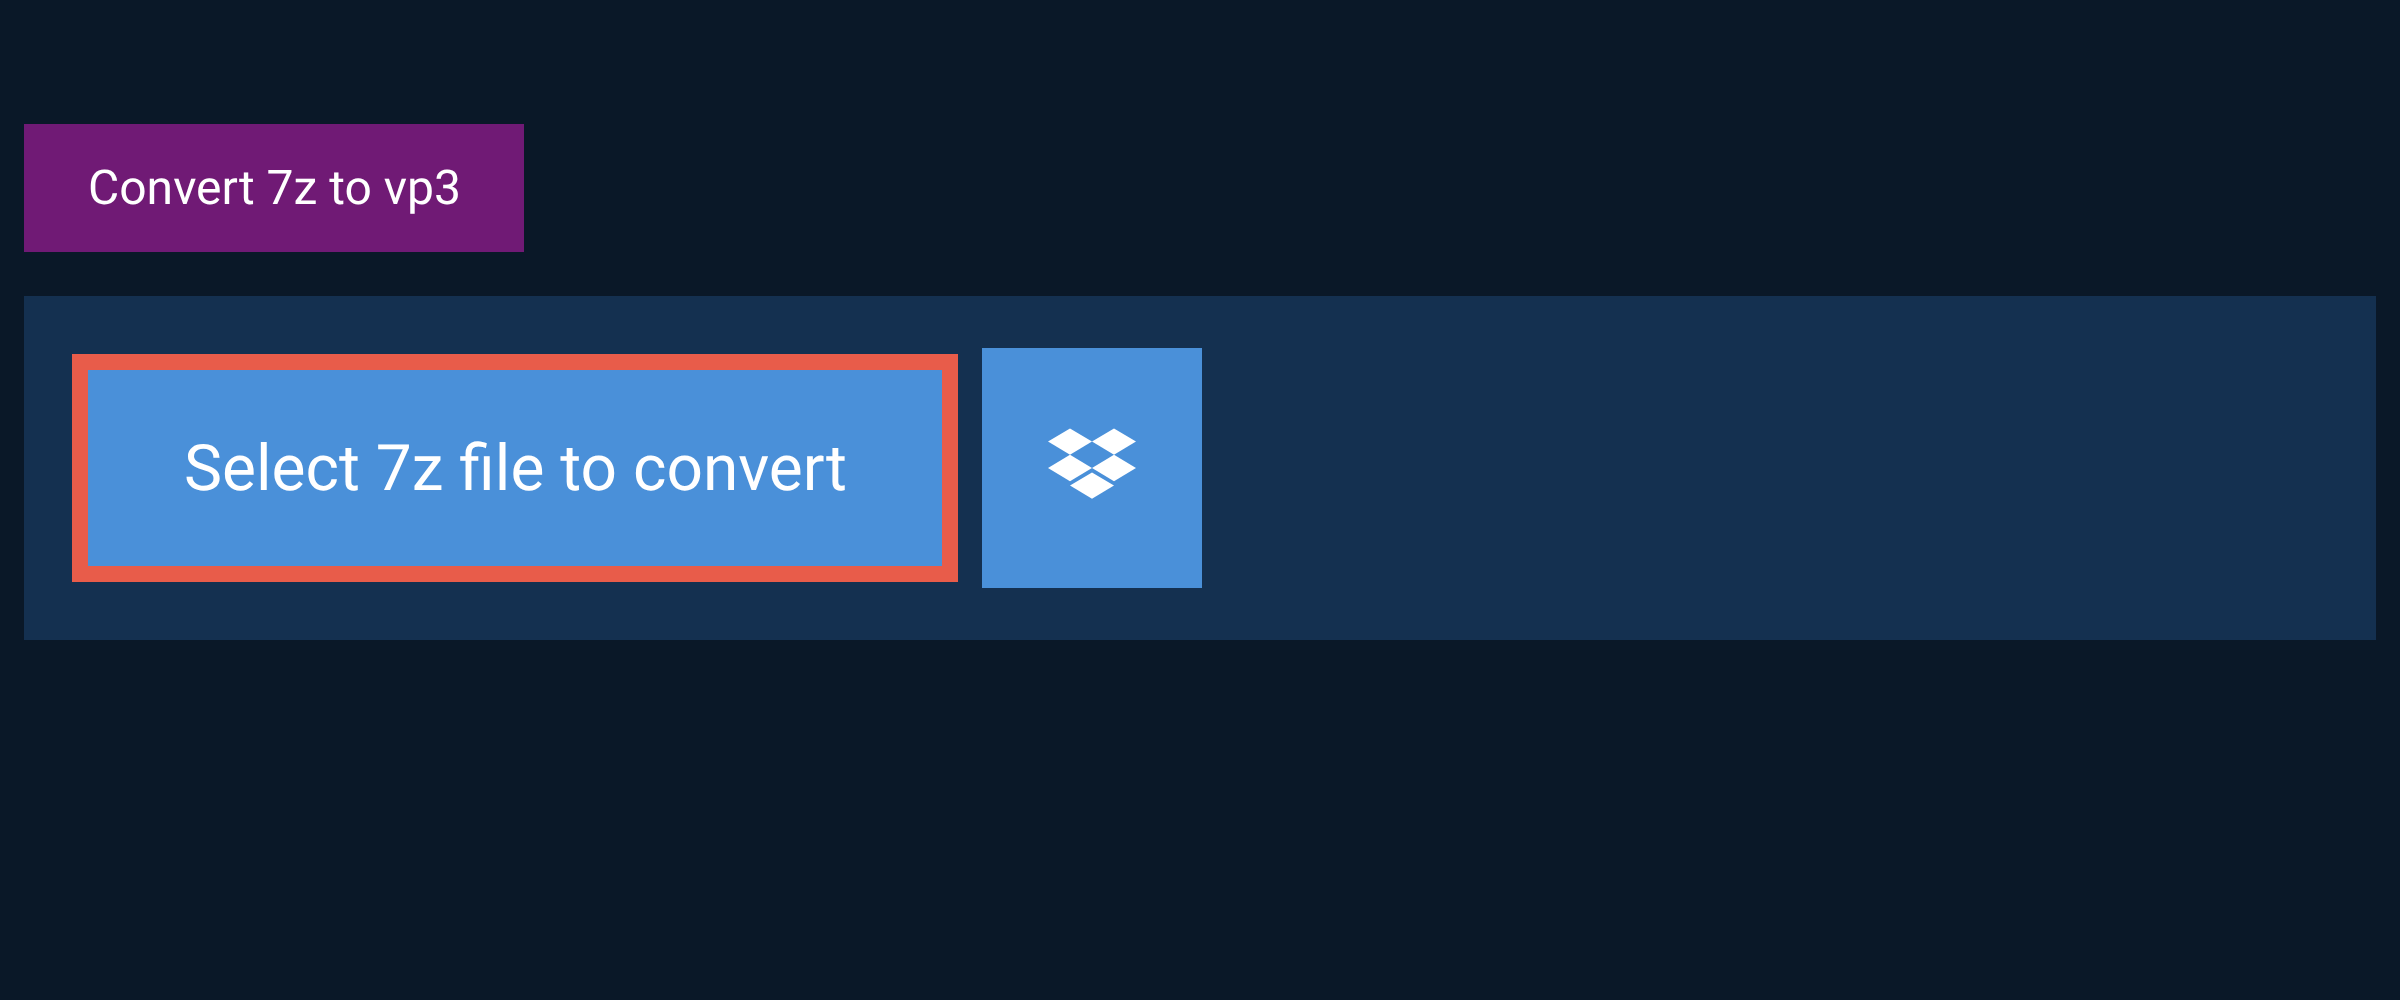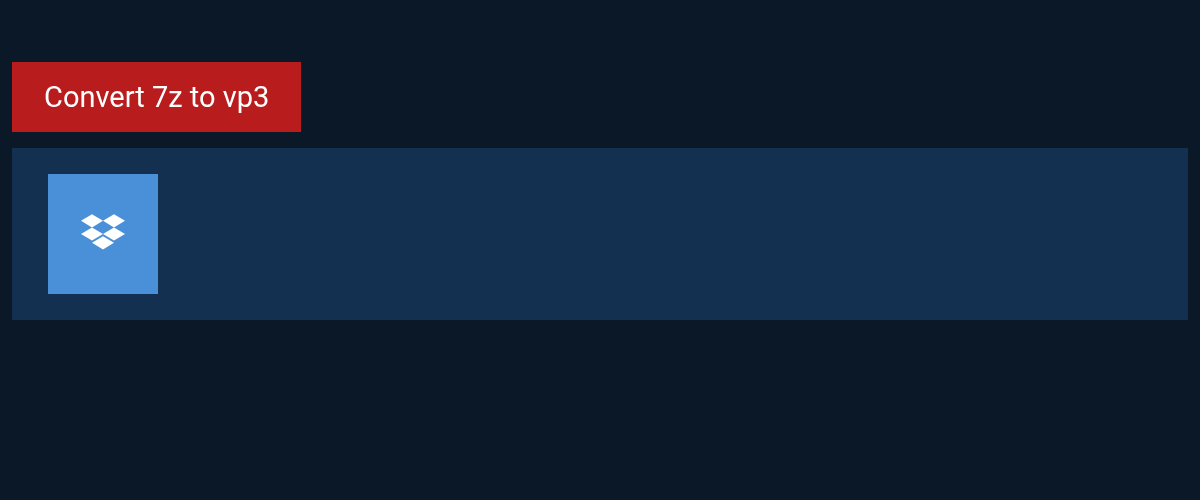--- a/index.html
+++ b/index.html
@@ -13,23 +13,23 @@
       background: #0a1828;
       font-family: -apple-system, BlinkMacSystemFont, "Segoe UI", Roboto, Helvetica, Arial, sans-serif;
       overflow: hidden;
     }
     .tab-container {
       position: absolute;
       top: 62px;
       left: 12px;
     }
     .tab {
-      background: #b91c1c;
+      background: #701a75;
       color: #ffffff;
-      font-size: 29px;
+      font-size: 24px;
       font-weight: 400;
       padding: 18px 32px;
       display: inline-block;
     }
     .panel {
       position: absolute;
       top: 148px;
       left: 12px;
       width: 1176px;
       height: 172px;
@@ -72,20 +72,23 @@
 </head>
 <body>
 
 <div class="tab-container">
   <div class="tab">
     <span>Convert 7z to vp3</span>
   </div>
 </div>
 
 <div class="panel">
+  <button class="select-button">
+    <span>Select 7z file to convert</span>
+  </button>
   <button class="dropbox-button">
     <svg class="dropbox-icon" viewBox="0 0 40 40" fill="#ffffff">
       <path d="M10 2 L20 8 L10 14 L0 8 Z"></path>
       <path d="M30 2 L40 8 L30 14 L20 8 Z"></path>
       <path d="M10 14 L20 20 L10 26 L0 20 Z"></path>
       <path d="M30 14 L40 20 L30 26 L20 20 Z"></path>
       <path d="M10 28 L20 22 L30 28 L20 34 Z"></path>
     </svg>
   </button>
 </div>

